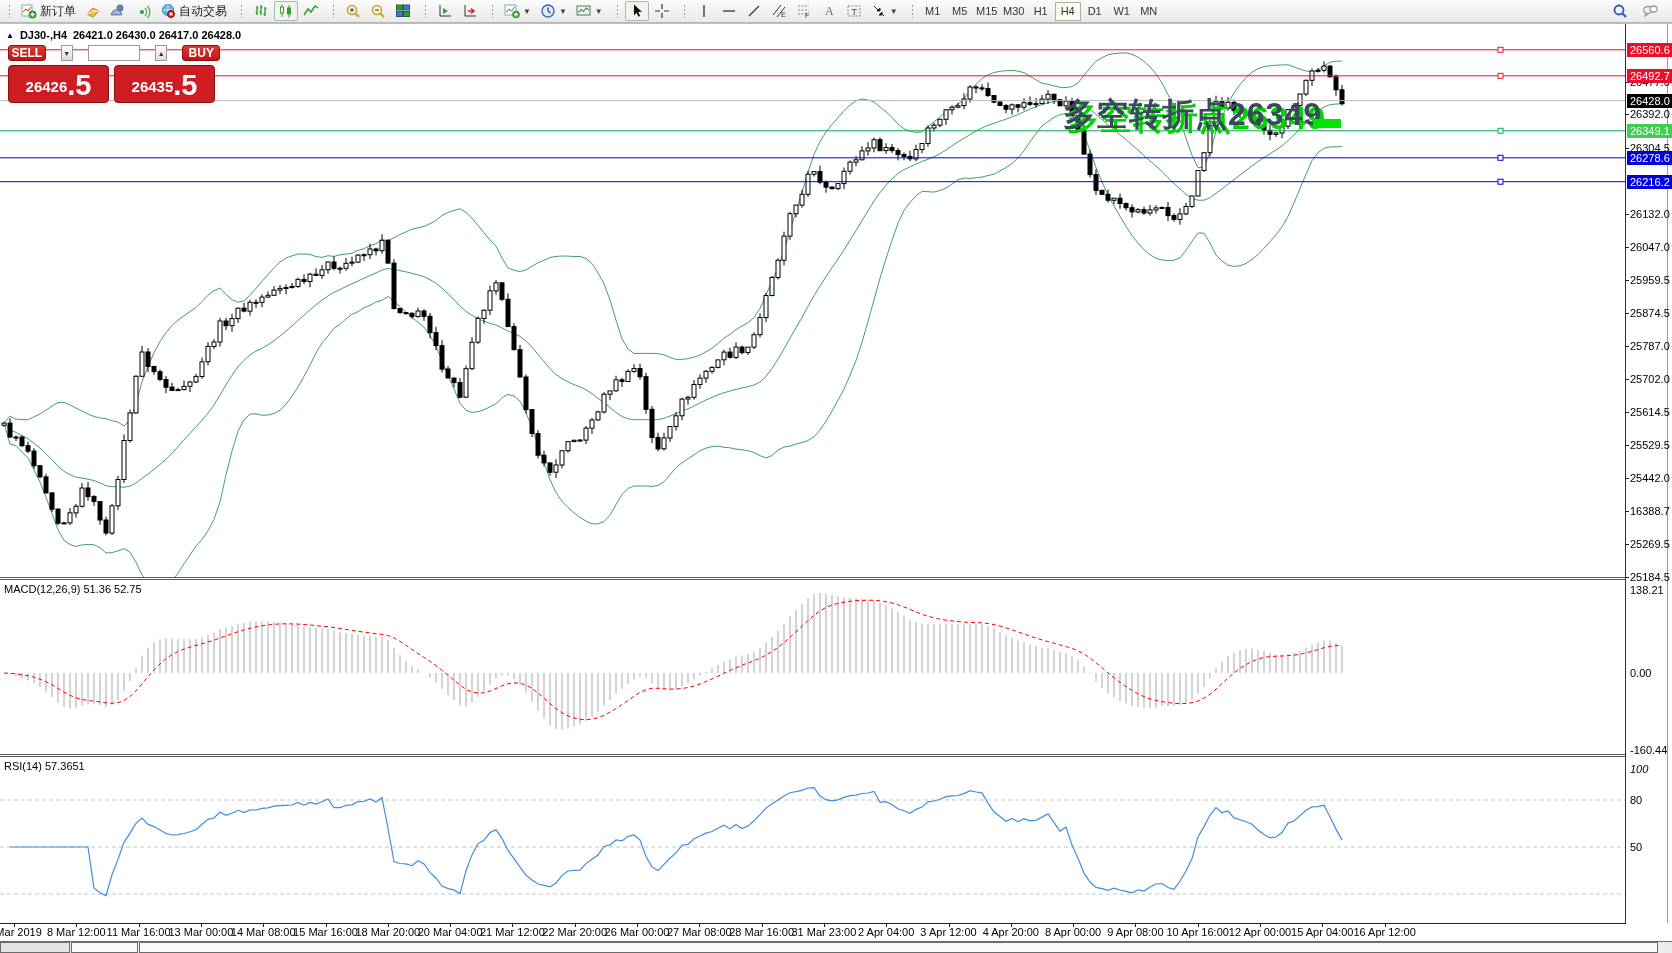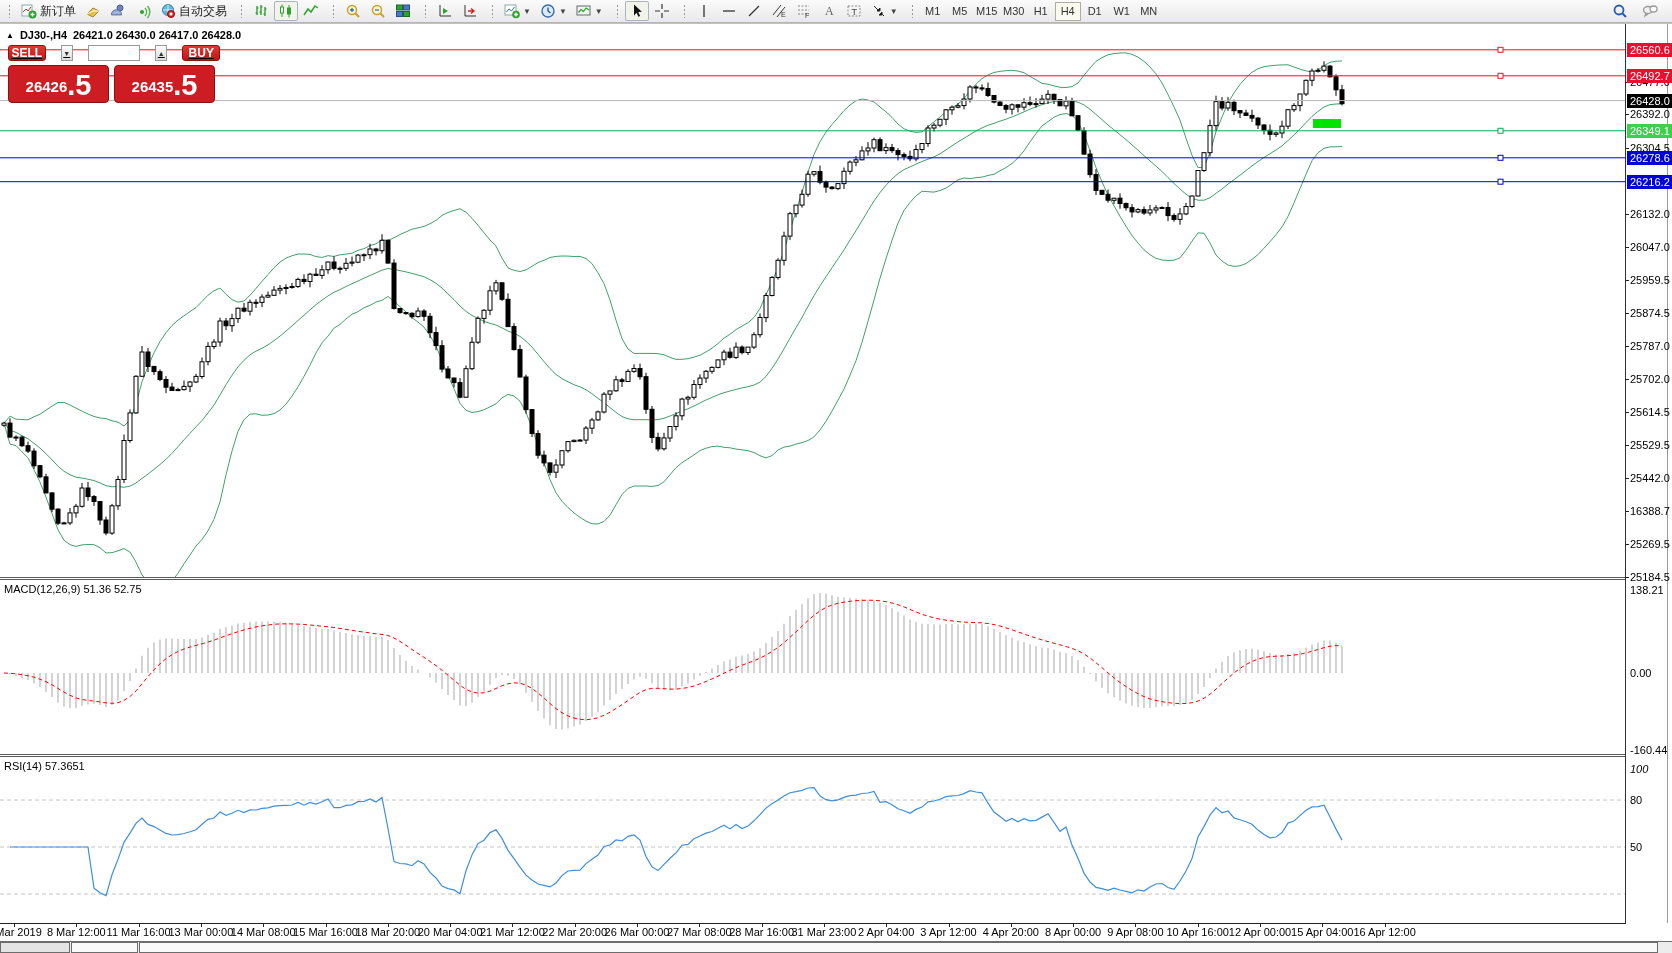--- a/index.html
+++ b/index.html
@@ -1,18 +1,18 @@
 <!DOCTYPE html>
 <html><head>
 <meta charset="utf-8">
 <style>
   * { margin:0; padding:0; box-sizing:border-box; }
   html,body { background:#d4d0c8; }
   body { font-family:"Liberation Sans", sans-serif; }
-  .app { position:relative; width:1672px; height:953px; background:#c4b5fd; overflow:hidden; }
+  .app { position:relative; width:1672px; height:953px; background:#7dd3fc; overflow:hidden; }
 
   
   .toolbar { position:absolute; left:0; top:0; width:1672px; height:23px;
     background:linear-gradient(#fbfbfb,#e9e9e9); border-bottom:1px solid #b5b5b5;
     display:flex; align-items:center; padding:0 4px; gap:1px; }
   .tgroup { display:flex; align-items:center; gap:1px; padding:0 4px; position:relative; }
   .tgroup::before { content:""; width:3px; height:14px; margin-right:5px;
     background-image:radial-gradient(#9a9a9a 40%, transparent 41%); background-size:3px 4px; }
   .tbtn { height:20px; min-width:22px; display:flex; align-items:center; justify-content:center;
     gap:3px; padding:0 3px; border:1px solid transparent; border-radius:2px; font-size:12px; color:#222;
@@ -34,21 +34,21 @@
   .xaxis-line { position:absolute; left:0; top:923px; width:1626px; height:1px; background:#222; }
 
   svg.pane { position:absolute; left:0; background:transparent; }
 
   .chart-title { position:absolute; left:6px; top:29px; font-size:11px; font-weight:bold; color:#000;
     display:flex; gap:6px; align-items:center; }
   .chart-title .tri { font-size:8px; }
 
   
   .trade-panel { position:absolute; left:8px; top:45px; width:212px; }
-  .tp-row1 { display:flex; align-items:stretch; height:16px; gap:15px;text-decoration:underline; }
+  .tp-row1 { display:flex; align-items:stretch; height:16px; gap:15px; }
   .btn-side { width:46px; color:#fff; font-size:12px; font-weight:bold; display:flex; align-items:center;
     justify-content:center; background:linear-gradient(#e03a35,#c01512); border:1px solid #8e0f0c; border-radius:3px; cursor:pointer; }
   .spin { width:15px; background:linear-gradient(#fdfdfd,#dcdcdc); border:1px solid #9a9a9a; font-size:7px;
     display:flex; align-items:center; justify-content:center; color:#333; cursor:pointer; }
   .vol { width:48px; border:1px solid #9a9a9a; font-size:13px; text-align:right; padding-right:4px; color:#000; background:#fff;padding-left:46px; }
   .tp-row2 { display:flex; gap:5px; margin-top:4px; }
   .price-box { width:101px; height:38px; background:#cd1c22; border:1px solid #8e0f0c; border-radius:4px;
     color:#fff; display:flex; align-items:flex-end; justify-content:center; padding-bottom:2px; cursor:pointer; }
   .price-box .main { font-size:15px; font-weight:bold; line-height:26px; }
   .price-box .dec  { font-size:29px; font-weight:bold; line-height:29px; }
@@ -1034,20 +1034,21 @@
         <span class="main">26426</span>
         <span class="dec">.5</span>
       </div>
       <div class="price-box">
         <span class="main">26435</span>
         <span class="dec">.5</span>
       </div>
     </div>
   </div>
 
+  <div class="annot">多空转折点26349</div>
   <div class="annot-bar"></div>
 
   <div class="sep" style="top:577px;"></div>
   <div class="sep" style="top:754px;"></div>
   <div class="xaxis-line"></div>
   <div class="axis-vline"></div>
   <div class="right-edge"></div>
 
   <div class="ind-label" style="top:583px;">
     <span>MACD(12,26,9)</span>

